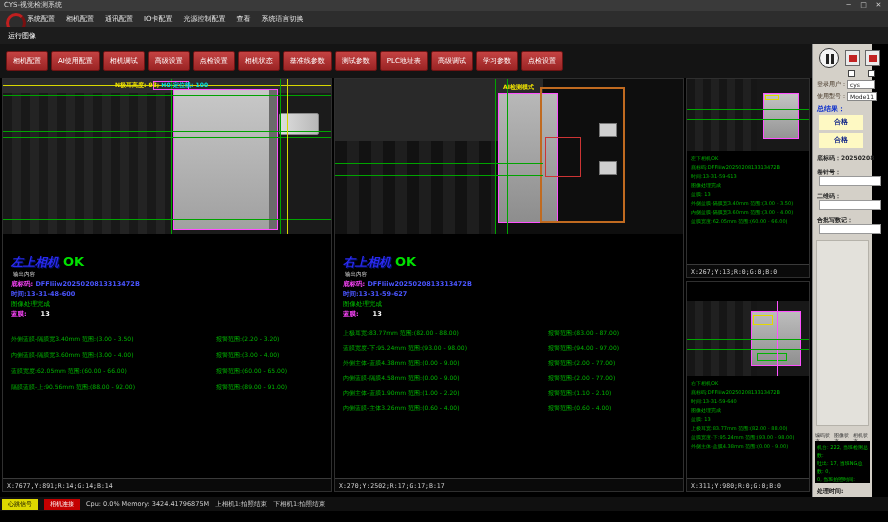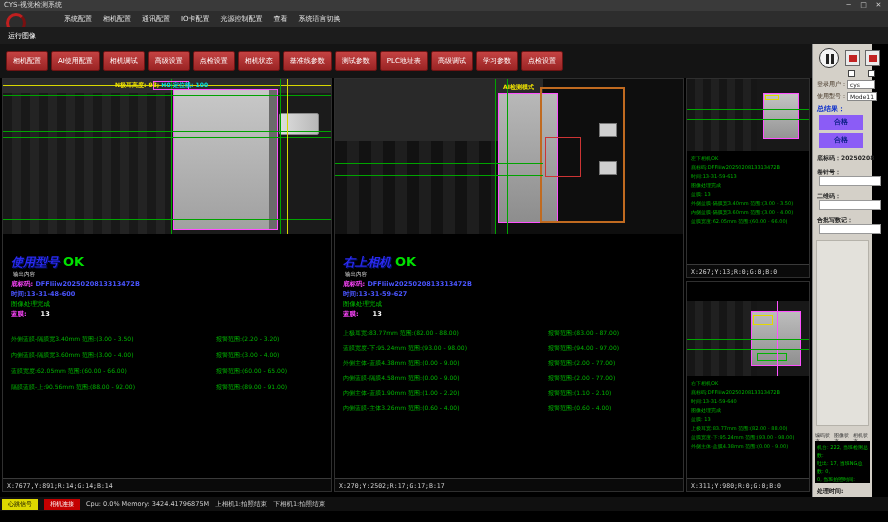--- a/index.html
+++ b/index.html
@@ -5,21 +5,21 @@
   * { box-sizing: border-box; margin: 0; padding: 0; }
   html,body { background:#000; }
   .app{position:relative;width:888px;height:522px;background:#000;overflow:hidden;
        font-family:"DejaVu Sans",sans-serif;color:#ddd;}
   
   .titlebar{position:absolute;left:0;top:0;width:888px;height:11px;background:#3a3a3a;
             font-size:7px;line-height:11px;padding-left:4px;color:#d8d8d8;}
   .wincontrols{position:absolute;right:2px;top:0;height:11px;display:flex;}
   .winbtn{width:15px;text-align:center;font-size:7px;line-height:11px;color:#ccc;}
   .menubar{position:absolute;left:0;top:11px;width:888px;height:16px;background:#2d2d2d;
-           display:flex;align-items:center;gap:11px;padding-left:64px;font-size:7px;color:#e6e6e6;}
+           display:flex;align-items:center;gap:11px;padding-left:27px;font-size:7px;color:#e6e6e6;}
   .logo{position:absolute;left:6px;top:13px;width:20px;height:20px;border:3px solid #c01f1f;
         border-right-color:#7a1010;border-radius:50%;}
   .tabrow{position:absolute;left:0;top:27px;width:888px;height:17px;background:#1c1c1c;
           display:flex;align-items:center;padding-left:8px;font-size:7px;color:#fff;}
   .toolbar{position:absolute;left:0;top:44px;width:812px;height:34px;background:#141414;
            display:flex;align-items:center;gap:3px;padding-left:6px;}
   .tbtn{background:linear-gradient(#c44242,#9a2424);color:#fff;font-size:7px;padding:4px 6px;
         border:1px solid #6d1414;border-radius:2px;white-space:nowrap;}
   
   .panel{position:absolute;background:#000;border:1px solid #2f2f2f;}
@@ -93,21 +93,21 @@
   .pause-btn{position:absolute;left:6px;top:4px;width:20px;height:20px;border-radius:50%;
              background:#f4f4f4;border:1px solid #333;}
   .pbar{position:absolute;top:5px;width:3px;height:10px;background:#222;}
   .tool-tile{position:absolute;top:6px;width:15px;height:16px;background:#eaeaea;border:1px solid #666;}
   .tile-red{position:absolute;left:3px;top:4px;width:8px;height:7px;background:#c22222;}
   .chk{position:absolute;top:26px;width:7px;height:7px;background:#fff;border:1px solid #444;}
   .side-row{position:absolute;left:4px;right:3px;font-size:6px;color:#3a2a1a;white-space:nowrap;}
   .side-input{display:inline-block;background:#fff;border:1px solid #888;min-width:28px;
               height:9px;font-size:6px;vertical-align:middle;padding:0 2px;color:#222;}
   .result-lbl{position:absolute;left:4px;top:60px;color:#1133cc;font-weight:bold;font-size:7px;}
-  .result-box{position:absolute;left:6px;width:44px;height:15px;background:#8b5cf6;color:#0b1f86;
+  .result-box{position:absolute;left:6px;width:44px;height:15px;background:#fef9c3;color:#0b1f86;
               font-size:7px;text-align:center;line-height:15px;font-weight:bold;}
   .fld-lbl{position:absolute;left:4px;font-size:6px;color:#222;font-weight:bold;white-space:nowrap;}
   .fld-box{position:absolute;left:6px;width:62px;height:10px;background:#fff;border:1px solid #999;}
   .side-blank{position:absolute;left:3px;top:196px;right:3px;height:186px;background:#e3e1db;
               border:1px solid #b5b2aa;}
   .tabs-row{position:absolute;left:2px;top:388px;right:2px;display:flex;gap:2px;font-size:5px;color:#333;}
   .stats-box{position:absolute;left:2px;top:397px;right:2px;height:42px;background:#000;
              color:#00c800;font-size:5px;line-height:8px;padding:2px;overflow:hidden;}
   .ptime{position:absolute;left:4px;top:443px;font-size:6px;color:#111;font-weight:bold;}
   
@@ -178,21 +178,21 @@
       <div class="vl" style="left:168px;background:#00a400;"></div>
       <div class="vl" style="left:277px;background:#00a400;"></div>
       <div class="vl" style="left:284px;background:#d8d800;"></div>
       <div class="mr" style="left:150px;top:2px;width:36px;height:9px;"></div>
       <div class="ov" style="left:112px;top:2px;">
         <span class="y">N极耳高度: 93;</span>
         <span class="c">H0-定位线: 100</span>
       </div>
     </div>
     <div class="cam-title">
-      <span class="cam-zh">使用型号</span><span class="okt">OK</span>
+      <span class="cam-zh">左上相机</span><span class="okt">OK</span>
     </div>
     <div class="t-out">输出内容</div>
     <div class="t-bar">
       <span class="lbl-m">底标码:</span>
       <span class="val-b">DFFIiiw2025020813313472B</span>
     </div>
     <div class="t-time">时间:13-31-48-600</div>
     <div class="t-stat">图像处理完成</div>
     <div class="t-film">
       <span class="lbl-m">蓝膜:</span><span class="v">13</span>

